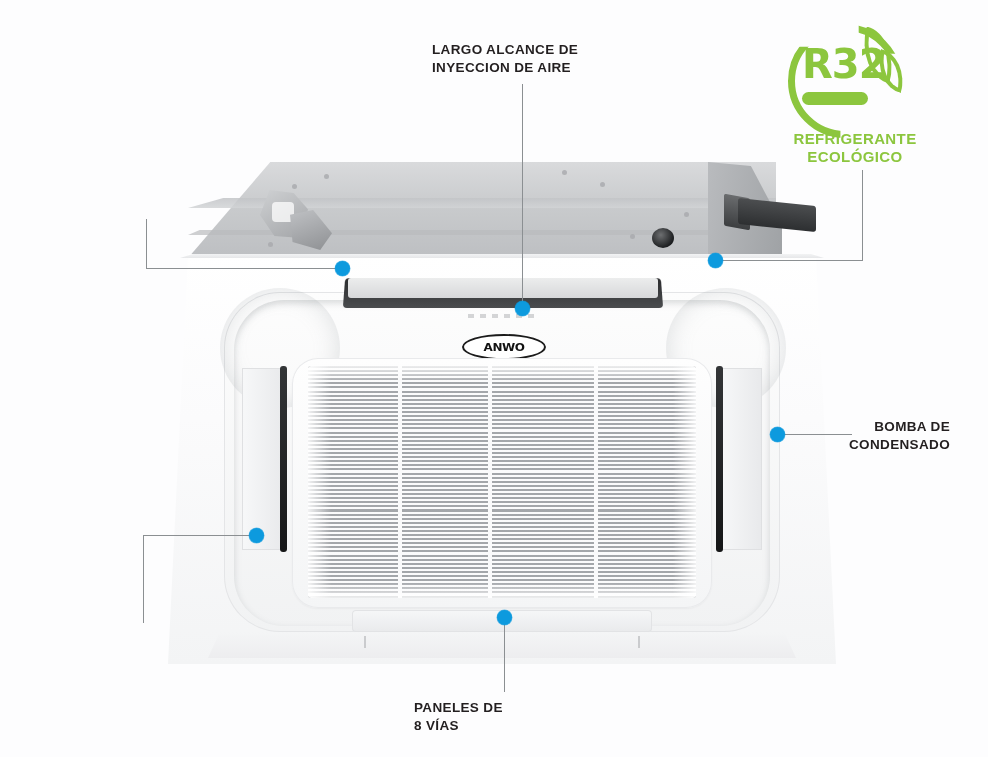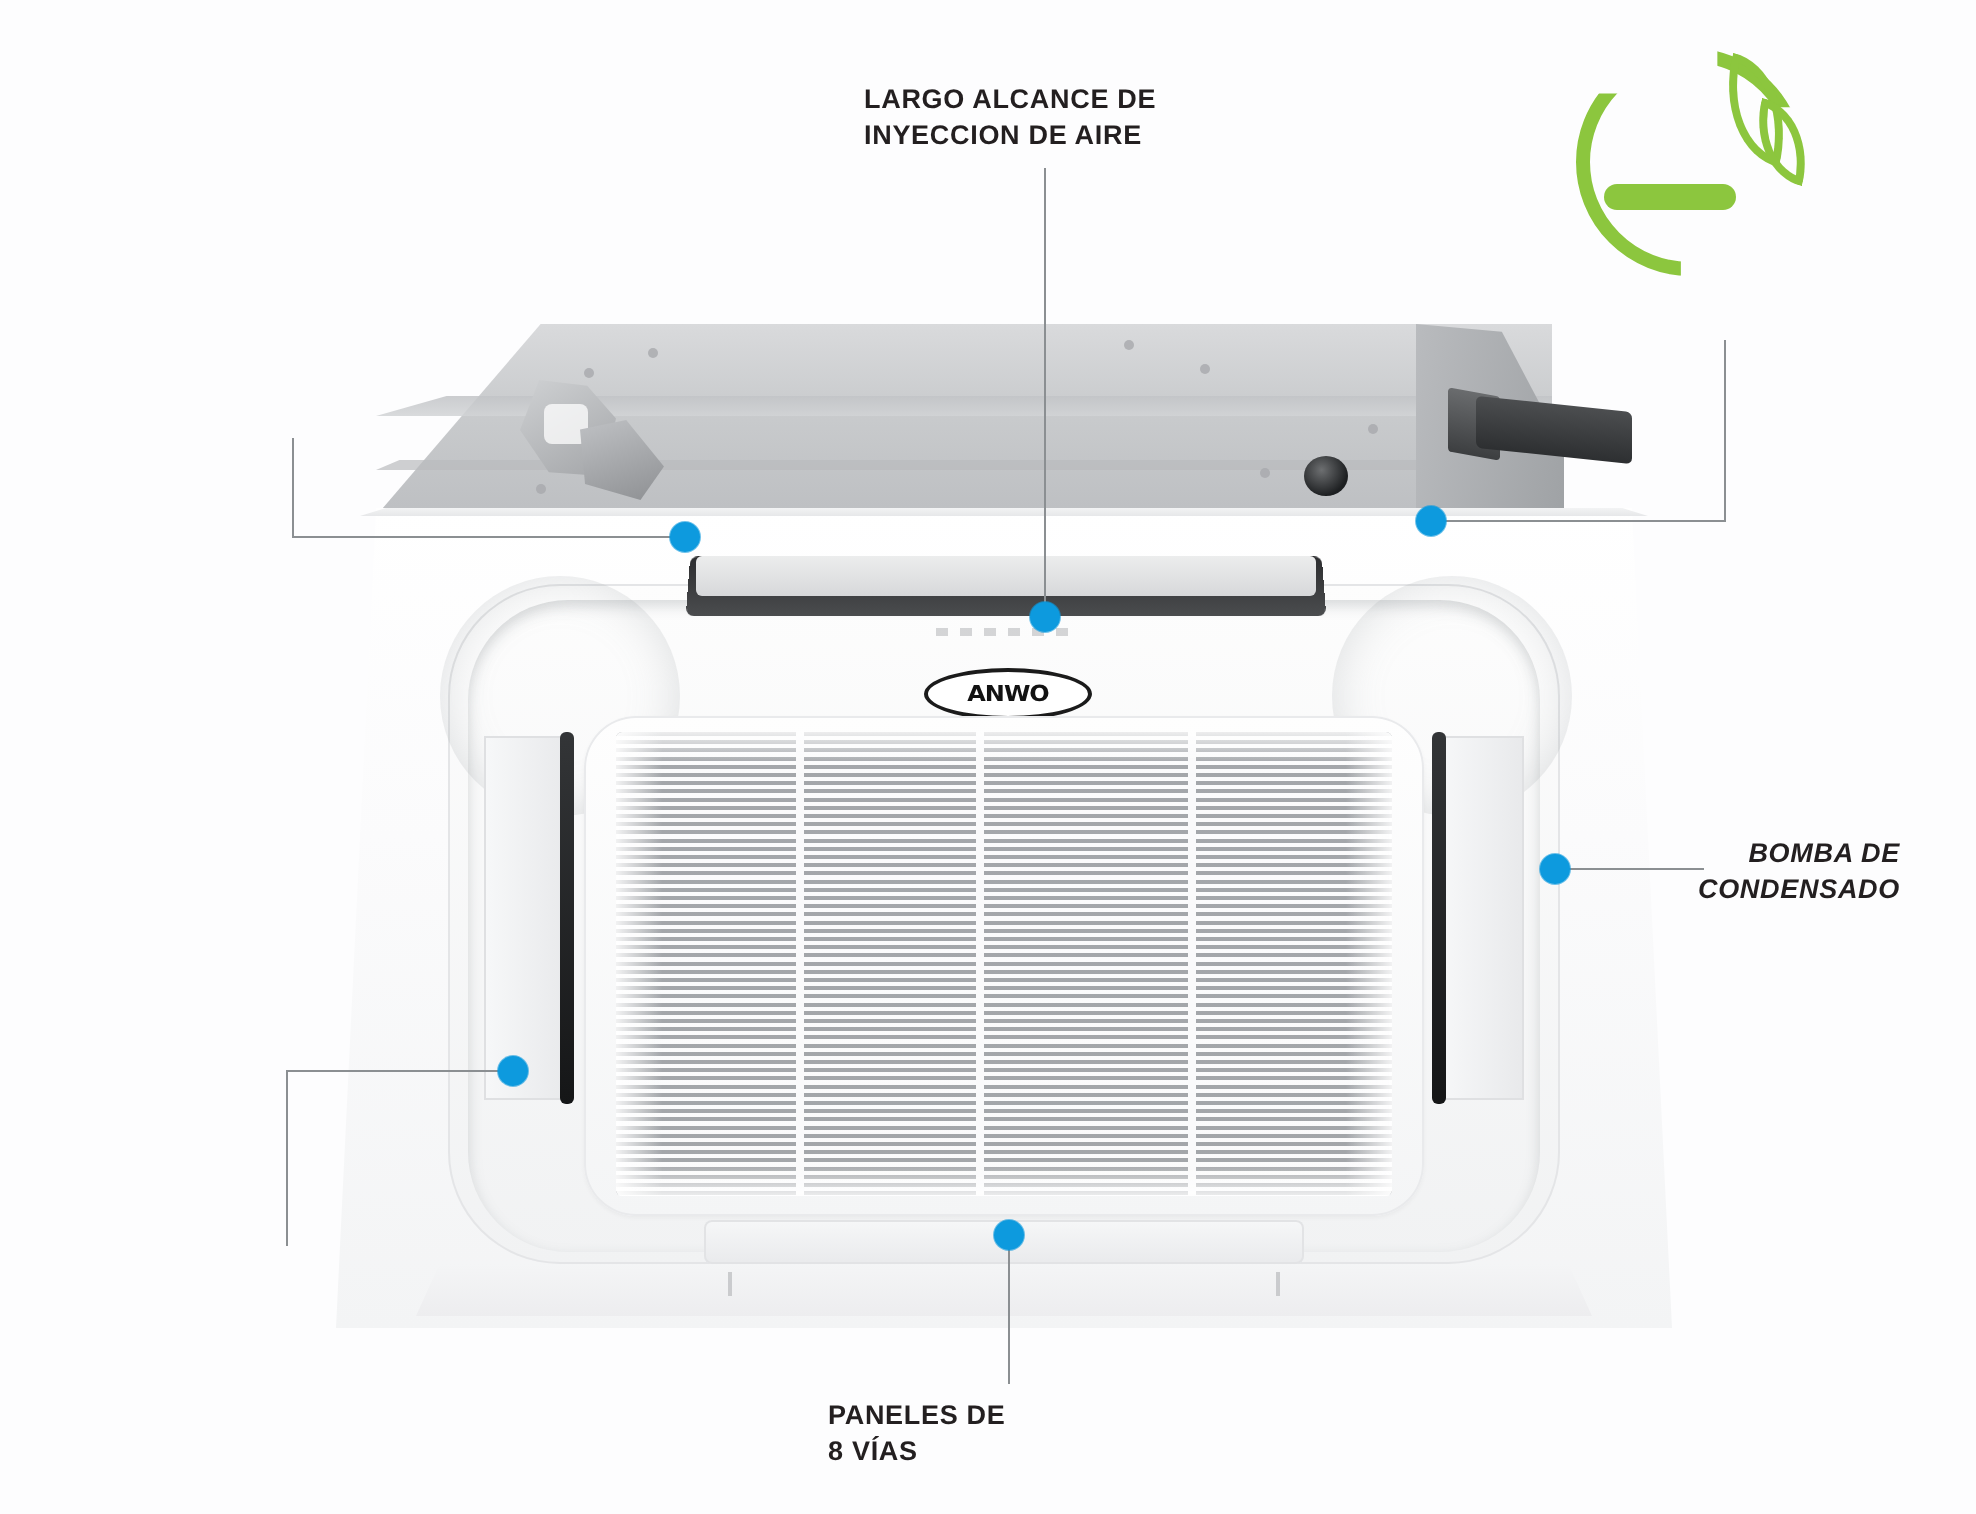--- a/index.html
+++ b/index.html
@@ -344,21 +344,21 @@
 
   <div class="callout c-center" style="left:432px;top:41px;width:182px;">LARGO ALCANCE DE
 INYECCION DE AIRE</div>
   <div class="linev" style="left:522px;top:84px;height:225px;"></div>
   <div class="dot" style="left:515px;top:301px;"></div>
 
   <div class="linev" style="left:146px;top:219px;height:50px;"></div>
   <div class="lineh" style="left:146px;top:268px;width:195px;"></div>
   <div class="dot" style="left:335px;top:261px;"></div>
 
-  <div class="callout c-right" style="left:782px;top:418px;width:168px;font-style:italic;">BOMBA DE
+  <div class="callout c-right" style="left:782px;top:418px;width:168px;">BOMBA DE
 CONDENSADO</div>
   <div class="lineh" style="left:784px;top:434px;width:68px;"></div>
   <div class="dot" style="left:770px;top:427px;"></div>
 
   <div class="linev" style="left:862px;top:170px;height:90px;"></div>
   <div class="lineh" style="left:722px;top:260px;width:141px;"></div>
   <div class="dot" style="left:708px;top:253px;"></div>
 
   <div class="linev" style="left:504px;top:624px;height:68px;"></div>
   <div class="dot" style="left:497px;top:610px;"></div>
@@ -367,17 +367,20 @@
 
   <div class="linev" style="left:143px;top:535px;height:88px;"></div>
   <div class="lineh" style="left:143px;top:535px;width:113px;"></div>
   <div class="dot" style="left:249px;top:528px;"></div>
 
   <div id="r32">
     <div class="ring"></div>
     <div class="ring2"></div>
     <div class="leafA"></div>
     <div class="leafB"></div>
+    <div class="r32txt">R32</div>
     <div class="bar"></div>
+    <div class="sub">REFRIGERANTE
+ECOLÓGICO</div>
   </div>
 
 
 </div>
 
 </body></html>

